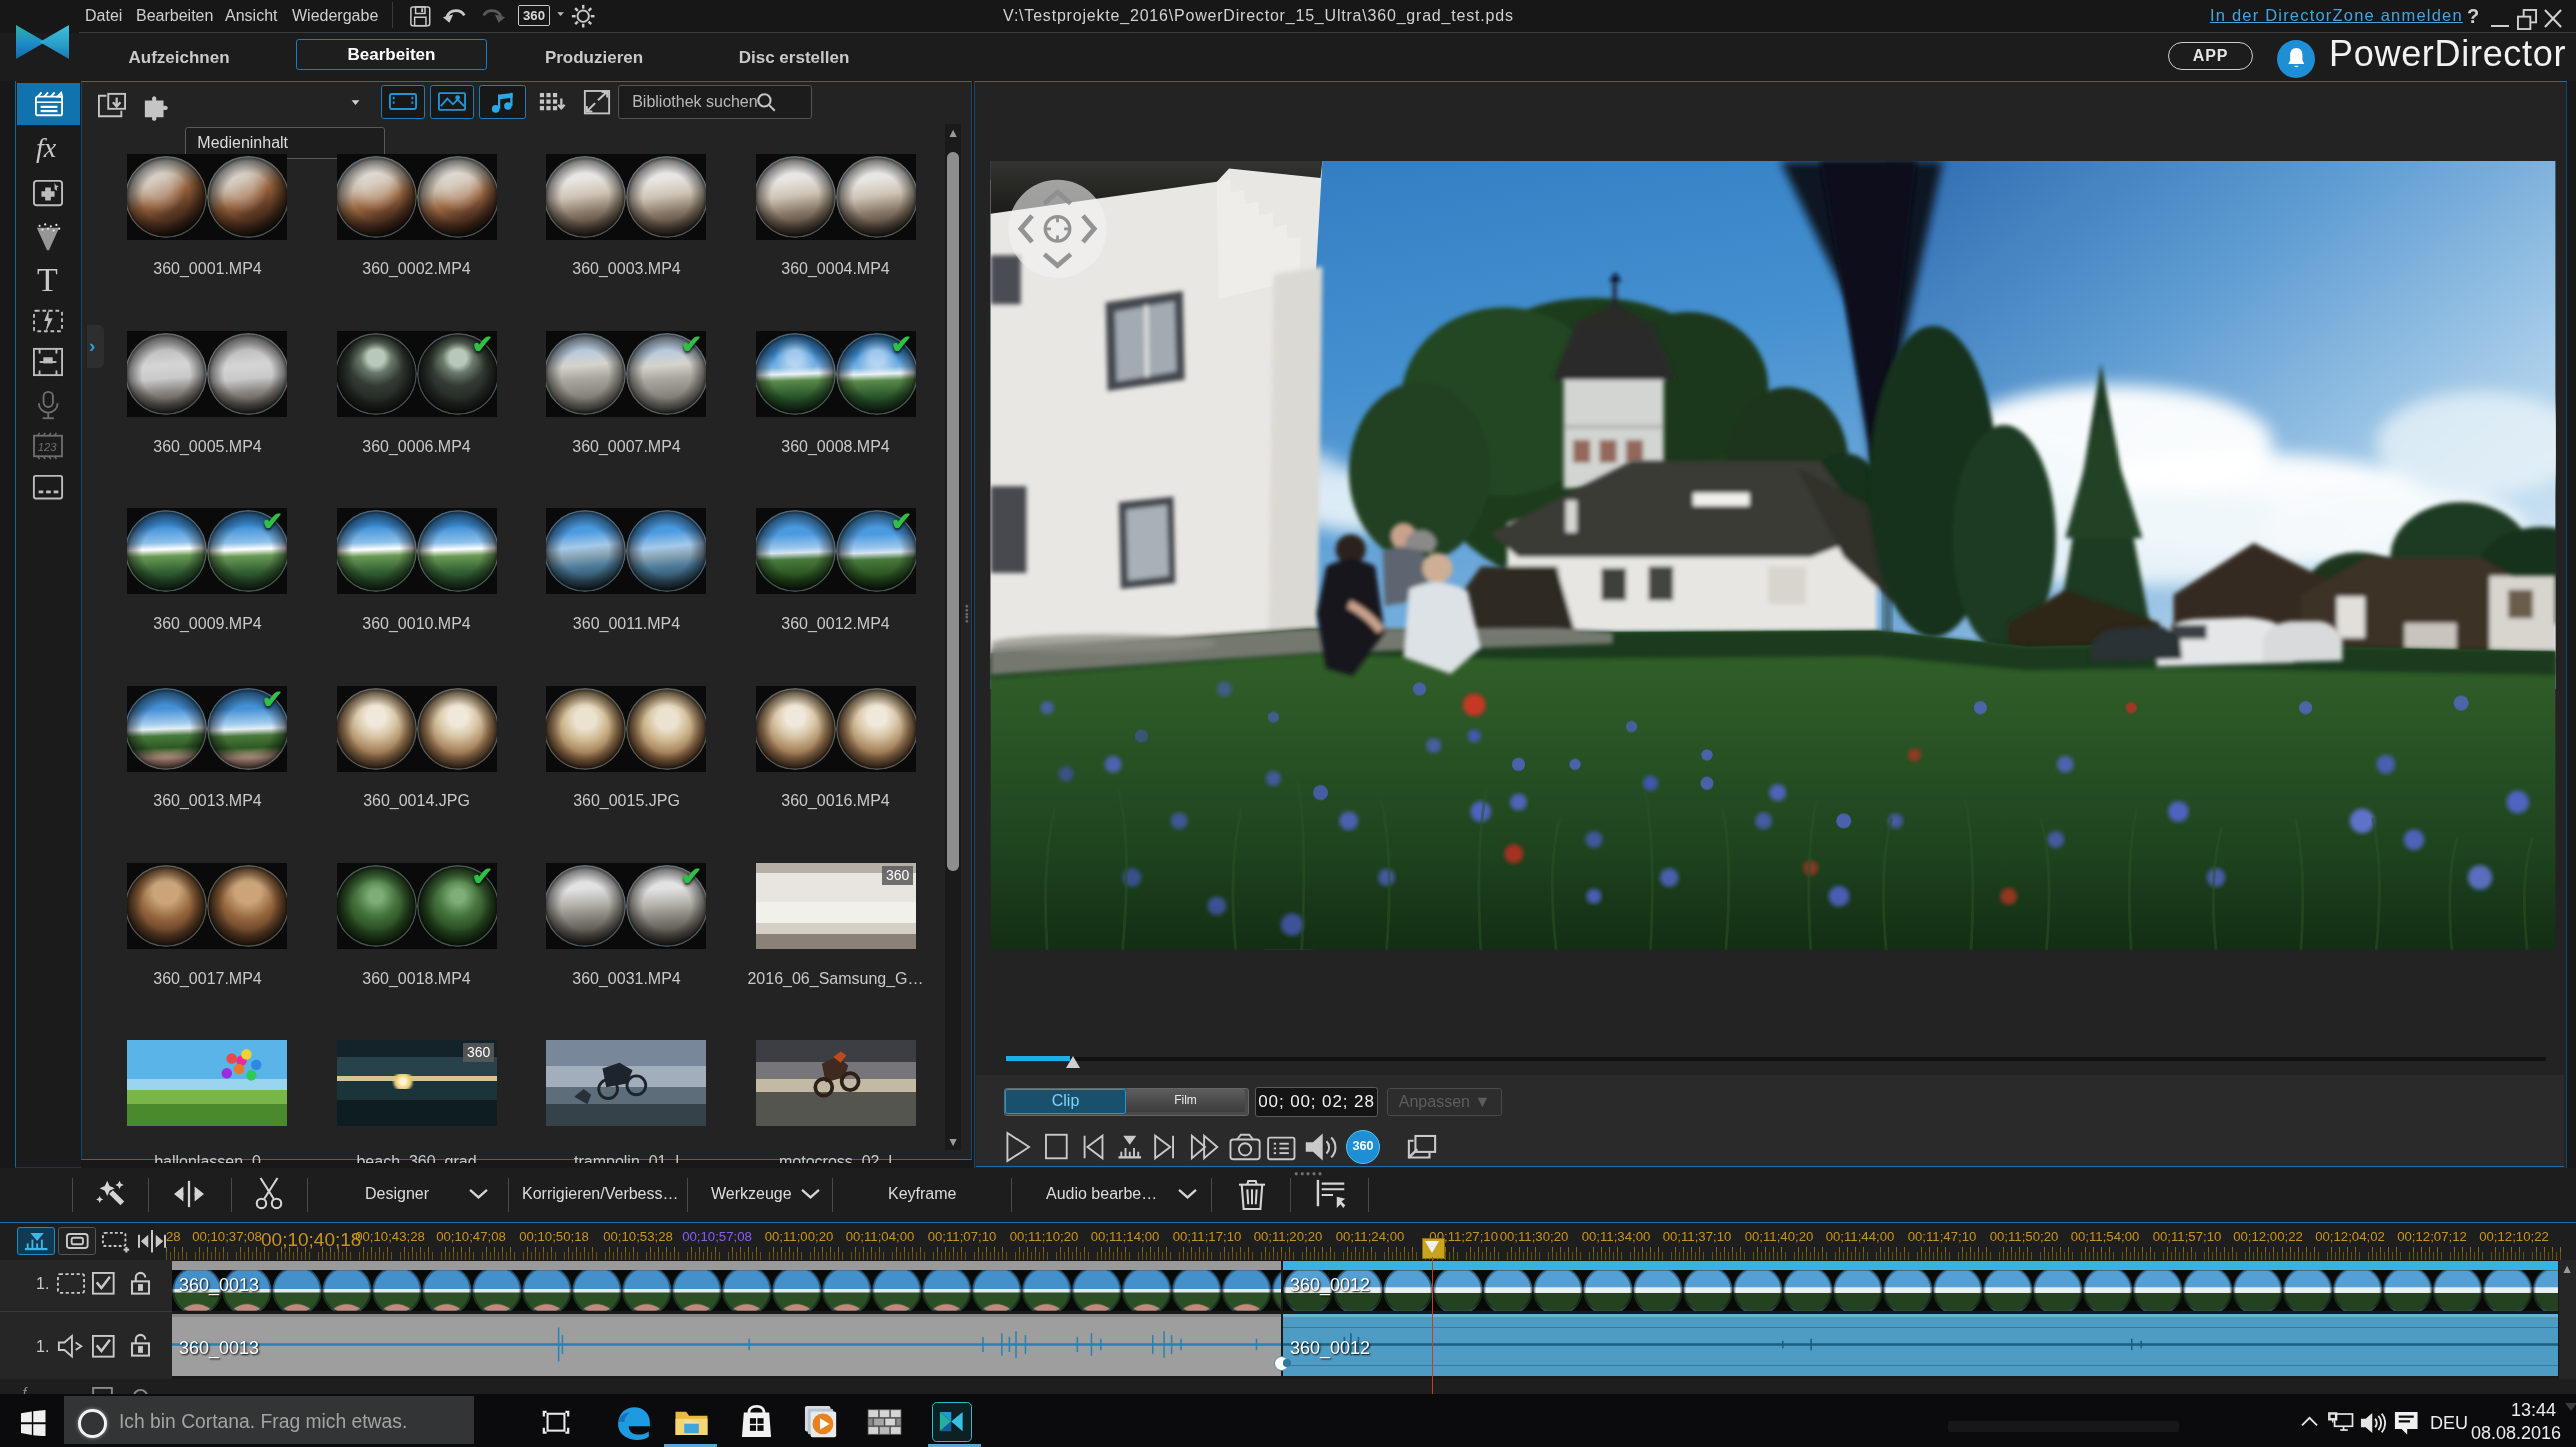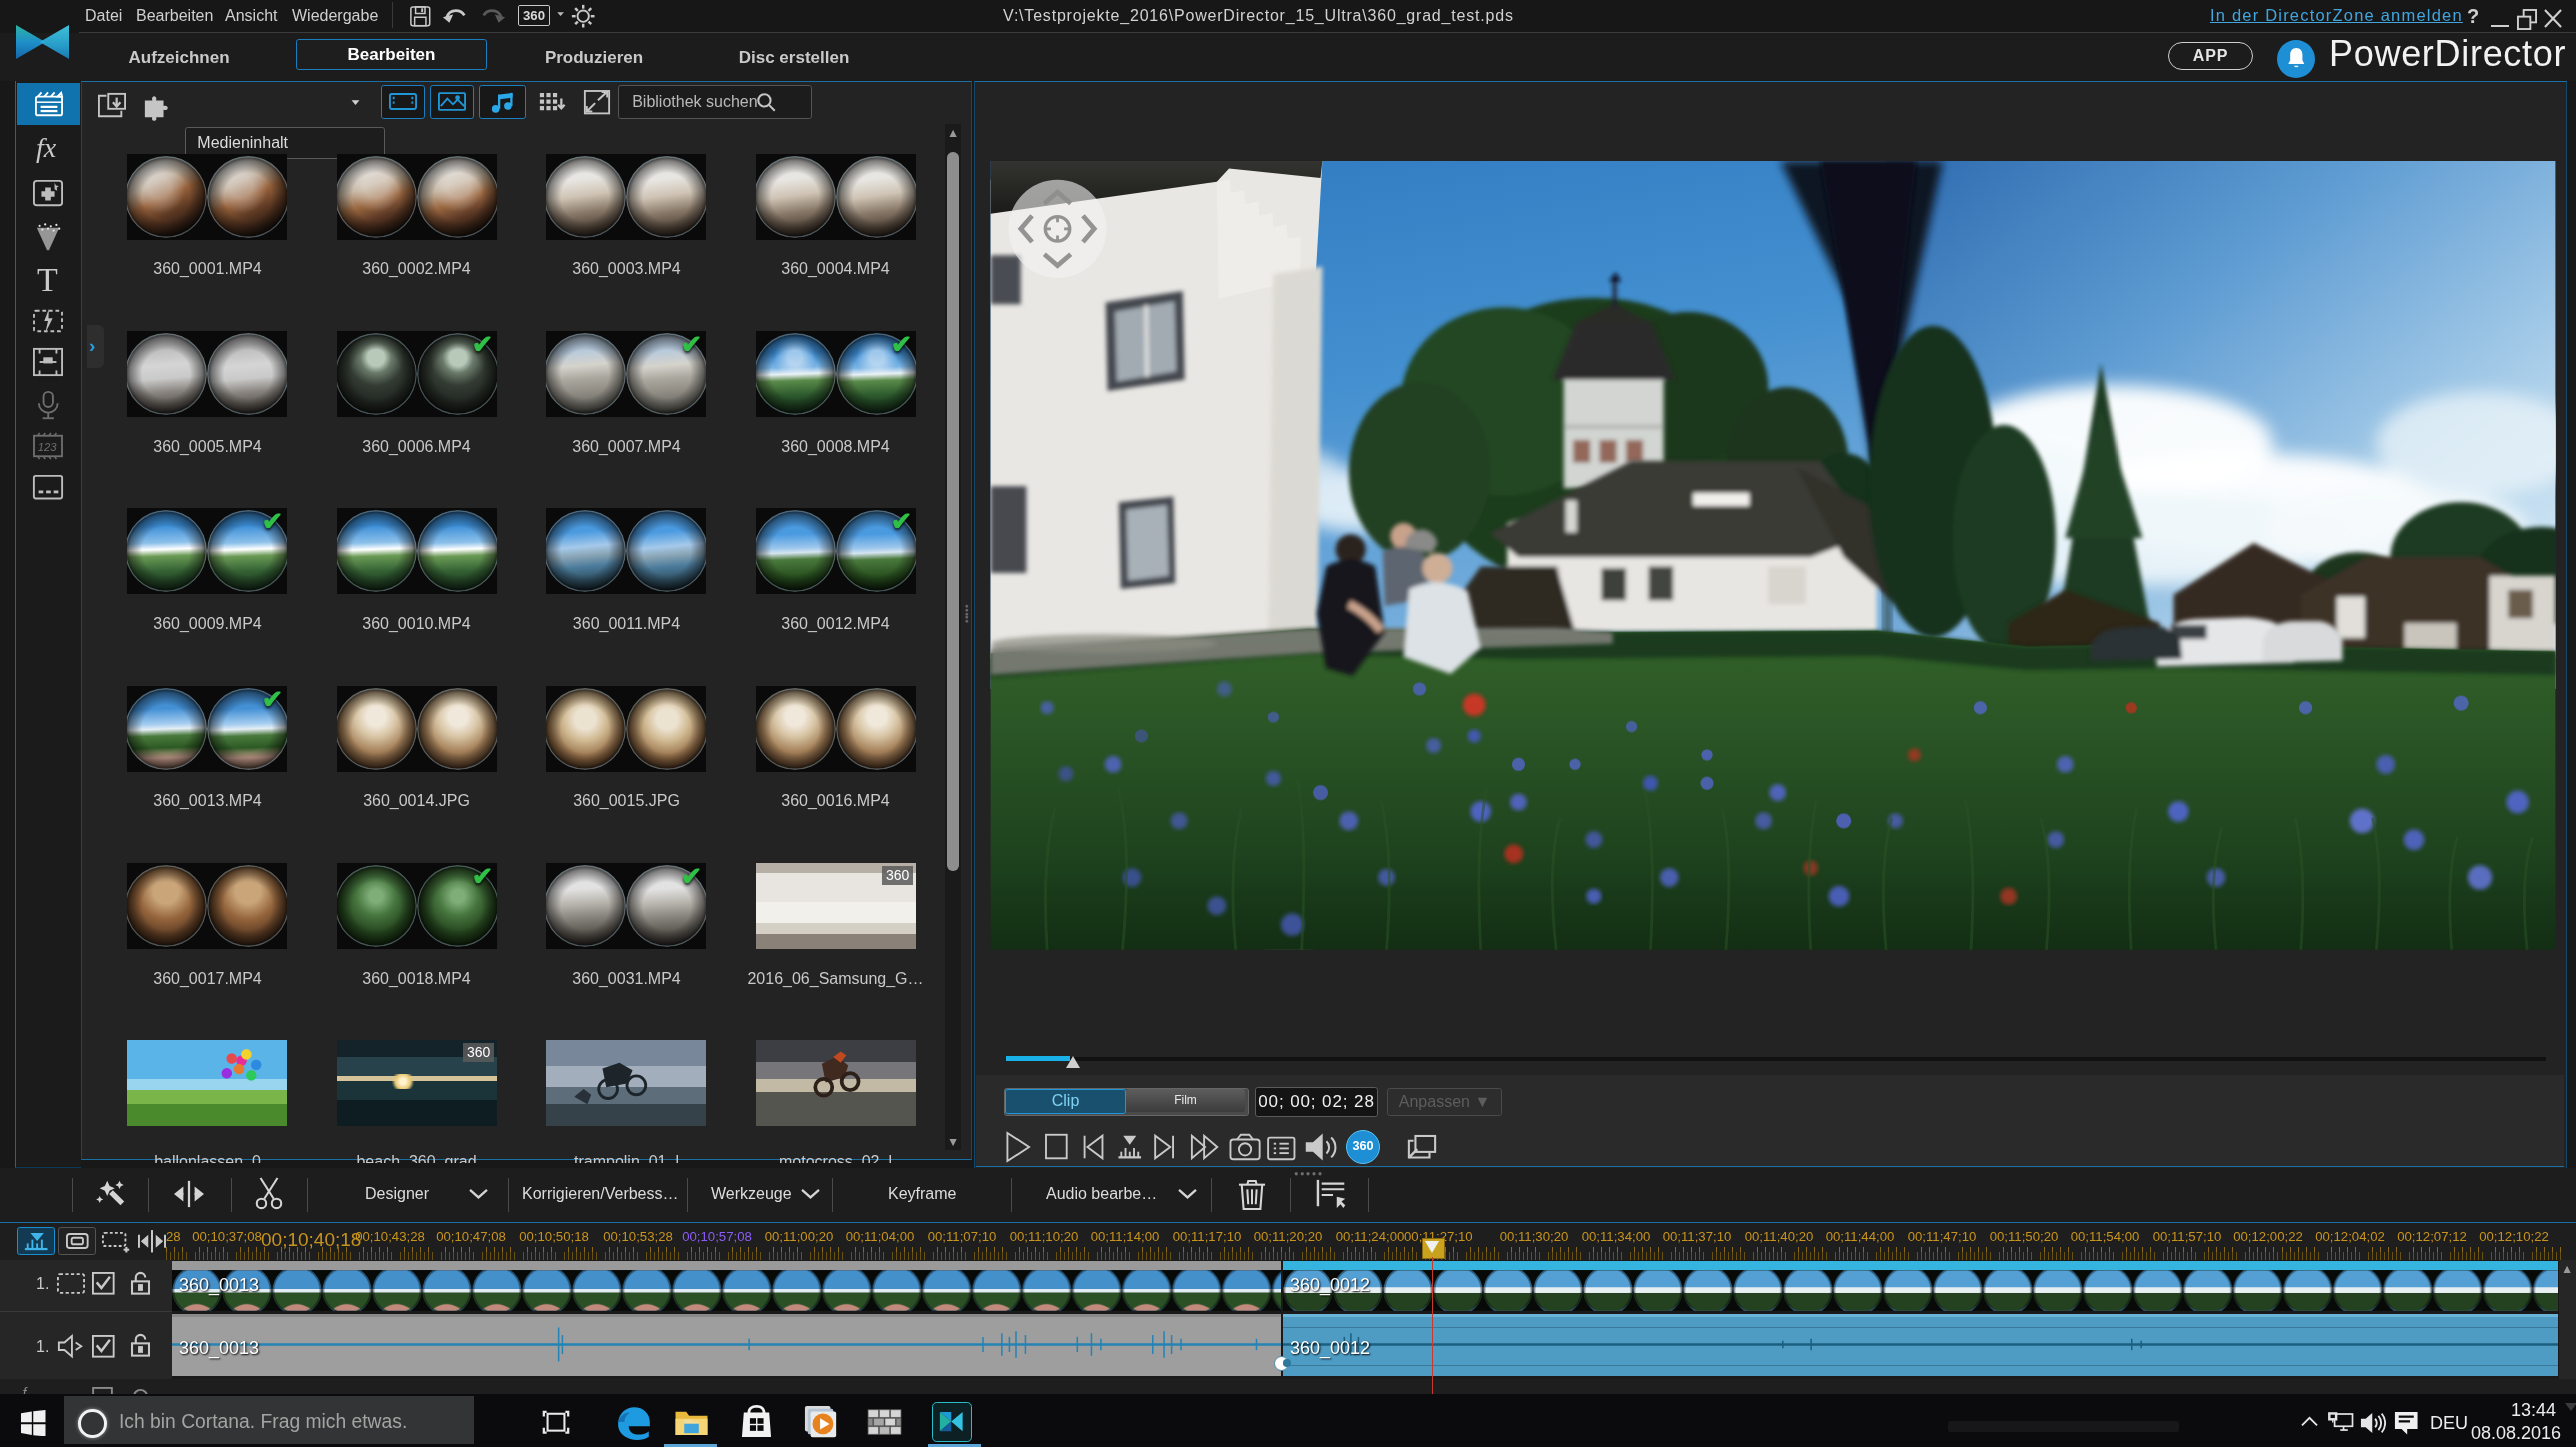--- a/index.html
+++ b/index.html
@@ -754,21 +754,21 @@
     <div class="abs" style="left:589px;top:1229px;width:98px;text-align:center;font-size:13.2px;color:#c8941e;">00;10;53;28</div>
     <div class="abs" style="left:670px;top:1229px;width:94px;text-align:center;font-size:13.2px;color:#8b5cf6;">00;10;57;08</div>
     <div class="abs" style="left:752px;top:1229px;width:94px;text-align:center;font-size:13.2px;color:#c8941e;">00;11;00;20</div>
     <div class="abs" style="left:833px;top:1229px;width:94px;text-align:center;font-size:13.2px;color:#c8941e;">00;11;04;00</div>
     <div class="abs" style="left:915px;top:1229px;width:94px;text-align:center;font-size:13.2px;color:#c8941e;">00;11;07;10</div>
     <div class="abs" style="left:997px;top:1229px;width:94px;text-align:center;font-size:13.2px;color:#c8941e;">00;11;10;20</div>
     <div class="abs" style="left:1078px;top:1229px;width:94px;text-align:center;font-size:13.2px;color:#c8941e;">00;11;14;00</div>
     <div class="abs" style="left:1160px;top:1229px;width:94px;text-align:center;font-size:13.2px;color:#c8941e;">00;11;17;10</div>
     <div class="abs" style="left:1241px;top:1229px;width:94px;text-align:center;font-size:13.2px;color:#c8941e;">00;11;20;20</div>
     <div class="abs" style="left:1323px;top:1229px;width:94px;text-align:center;font-size:13.2px;color:#c8941e;">00;11;24;00</div>
-    <div class="abs" style="left:1404px;top:1229px;width:94px;text-align:left;font-size:13.2px;color:#c8941e;">00;11;27;10</div>
+    <div class="abs" style="left:1404px;top:1229px;width:94px;text-align:right;font-size:13.2px;color:#c8941e;">00;11;27;10</div>
     <div class="abs" style="left:1487px;top:1229px;width:94px;text-align:center;font-size:13.2px;color:#c8941e;">00;11;30;20</div>
     <div class="abs" style="left:1569px;top:1229px;width:94px;text-align:center;font-size:13.2px;color:#c8941e;">00;11;34;00</div>
     <div class="abs" style="left:1650px;top:1229px;width:94px;text-align:center;font-size:13.2px;color:#c8941e;">00;11;37;10</div>
     <div class="abs" style="left:1732px;top:1229px;width:94px;text-align:center;font-size:13.2px;color:#c8941e;">00;11;40;20</div>
     <div class="abs" style="left:1813px;top:1229px;width:94px;text-align:center;font-size:13.2px;color:#c8941e;">00;11;44;00</div>
     <div class="abs" style="left:1895px;top:1229px;width:94px;text-align:center;font-size:13.2px;color:#c8941e;">00;11;47;10</div>
     <div class="abs" style="left:1977px;top:1229px;width:94px;text-align:center;font-size:13.2px;color:#c8941e;">00;11;50;20</div>
     <div class="abs" style="left:2058px;top:1229px;width:94px;text-align:center;font-size:13.2px;color:#c8941e;">00;11;54;00</div>
     <div class="abs" style="left:2140px;top:1229px;width:94px;text-align:center;font-size:13.2px;color:#c8941e;">00;11;57;10</div>
     <div class="abs" style="left:2221px;top:1229px;width:94px;text-align:center;font-size:13.2px;color:#c8941e;">00;12;00;22</div>

